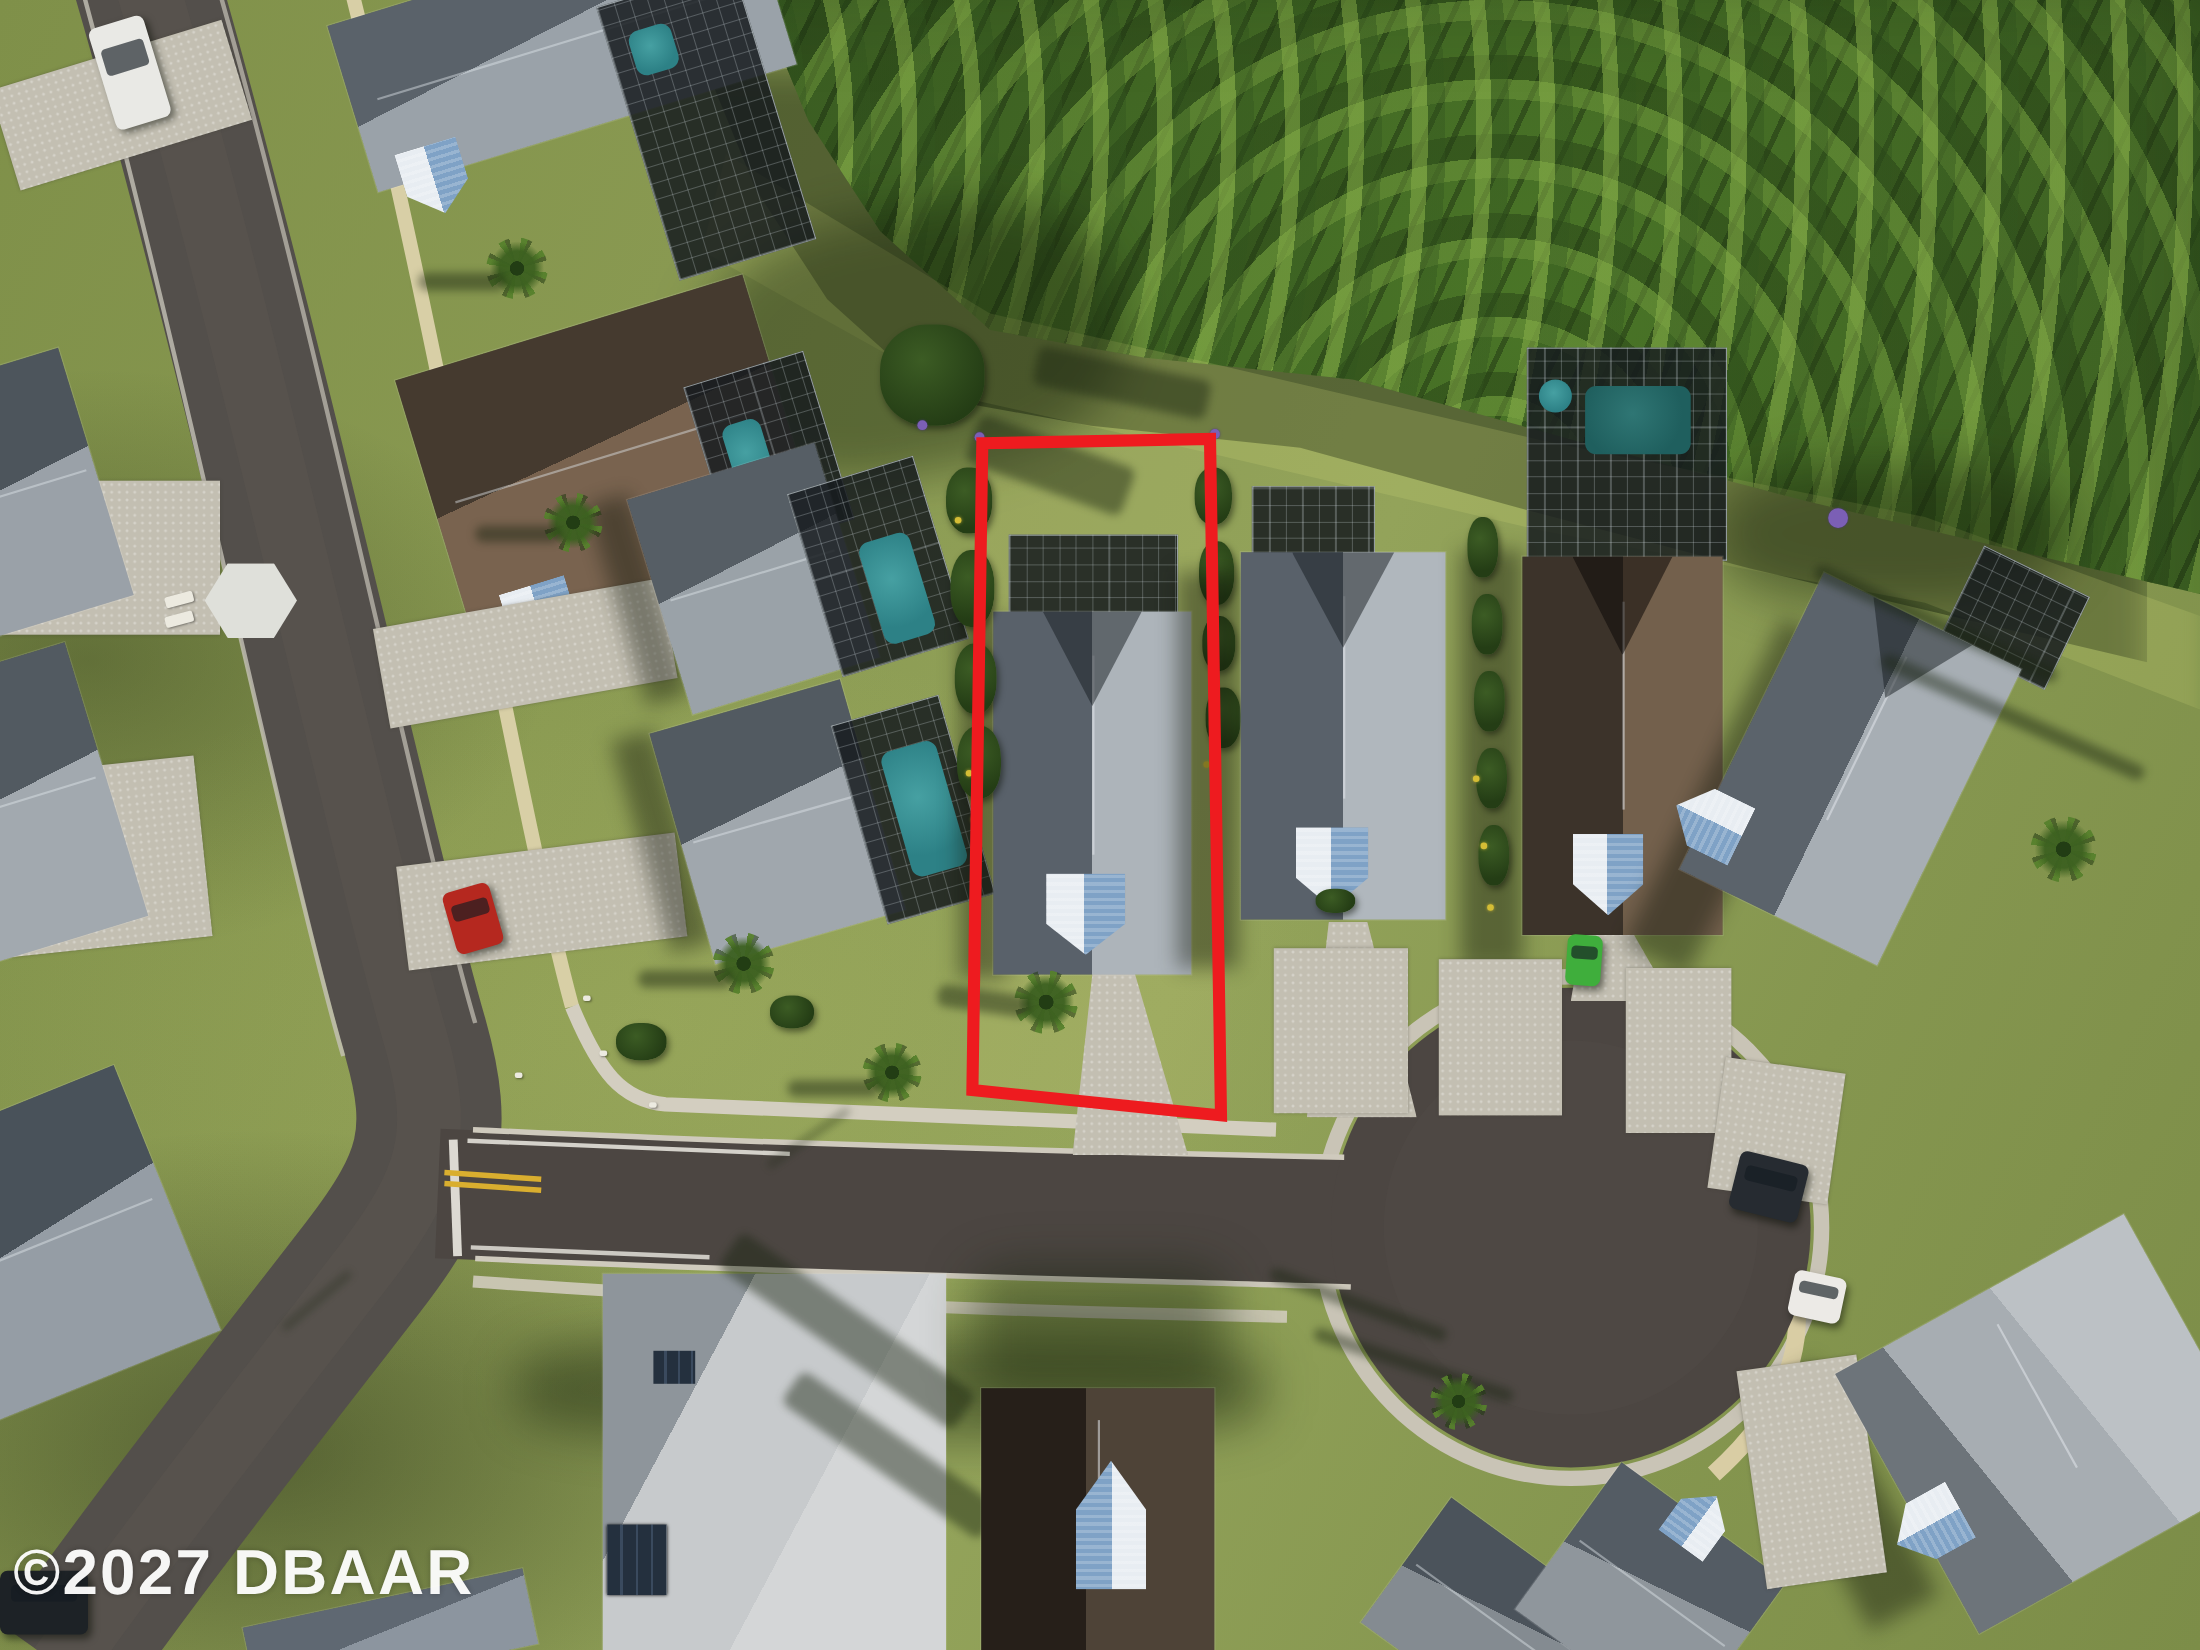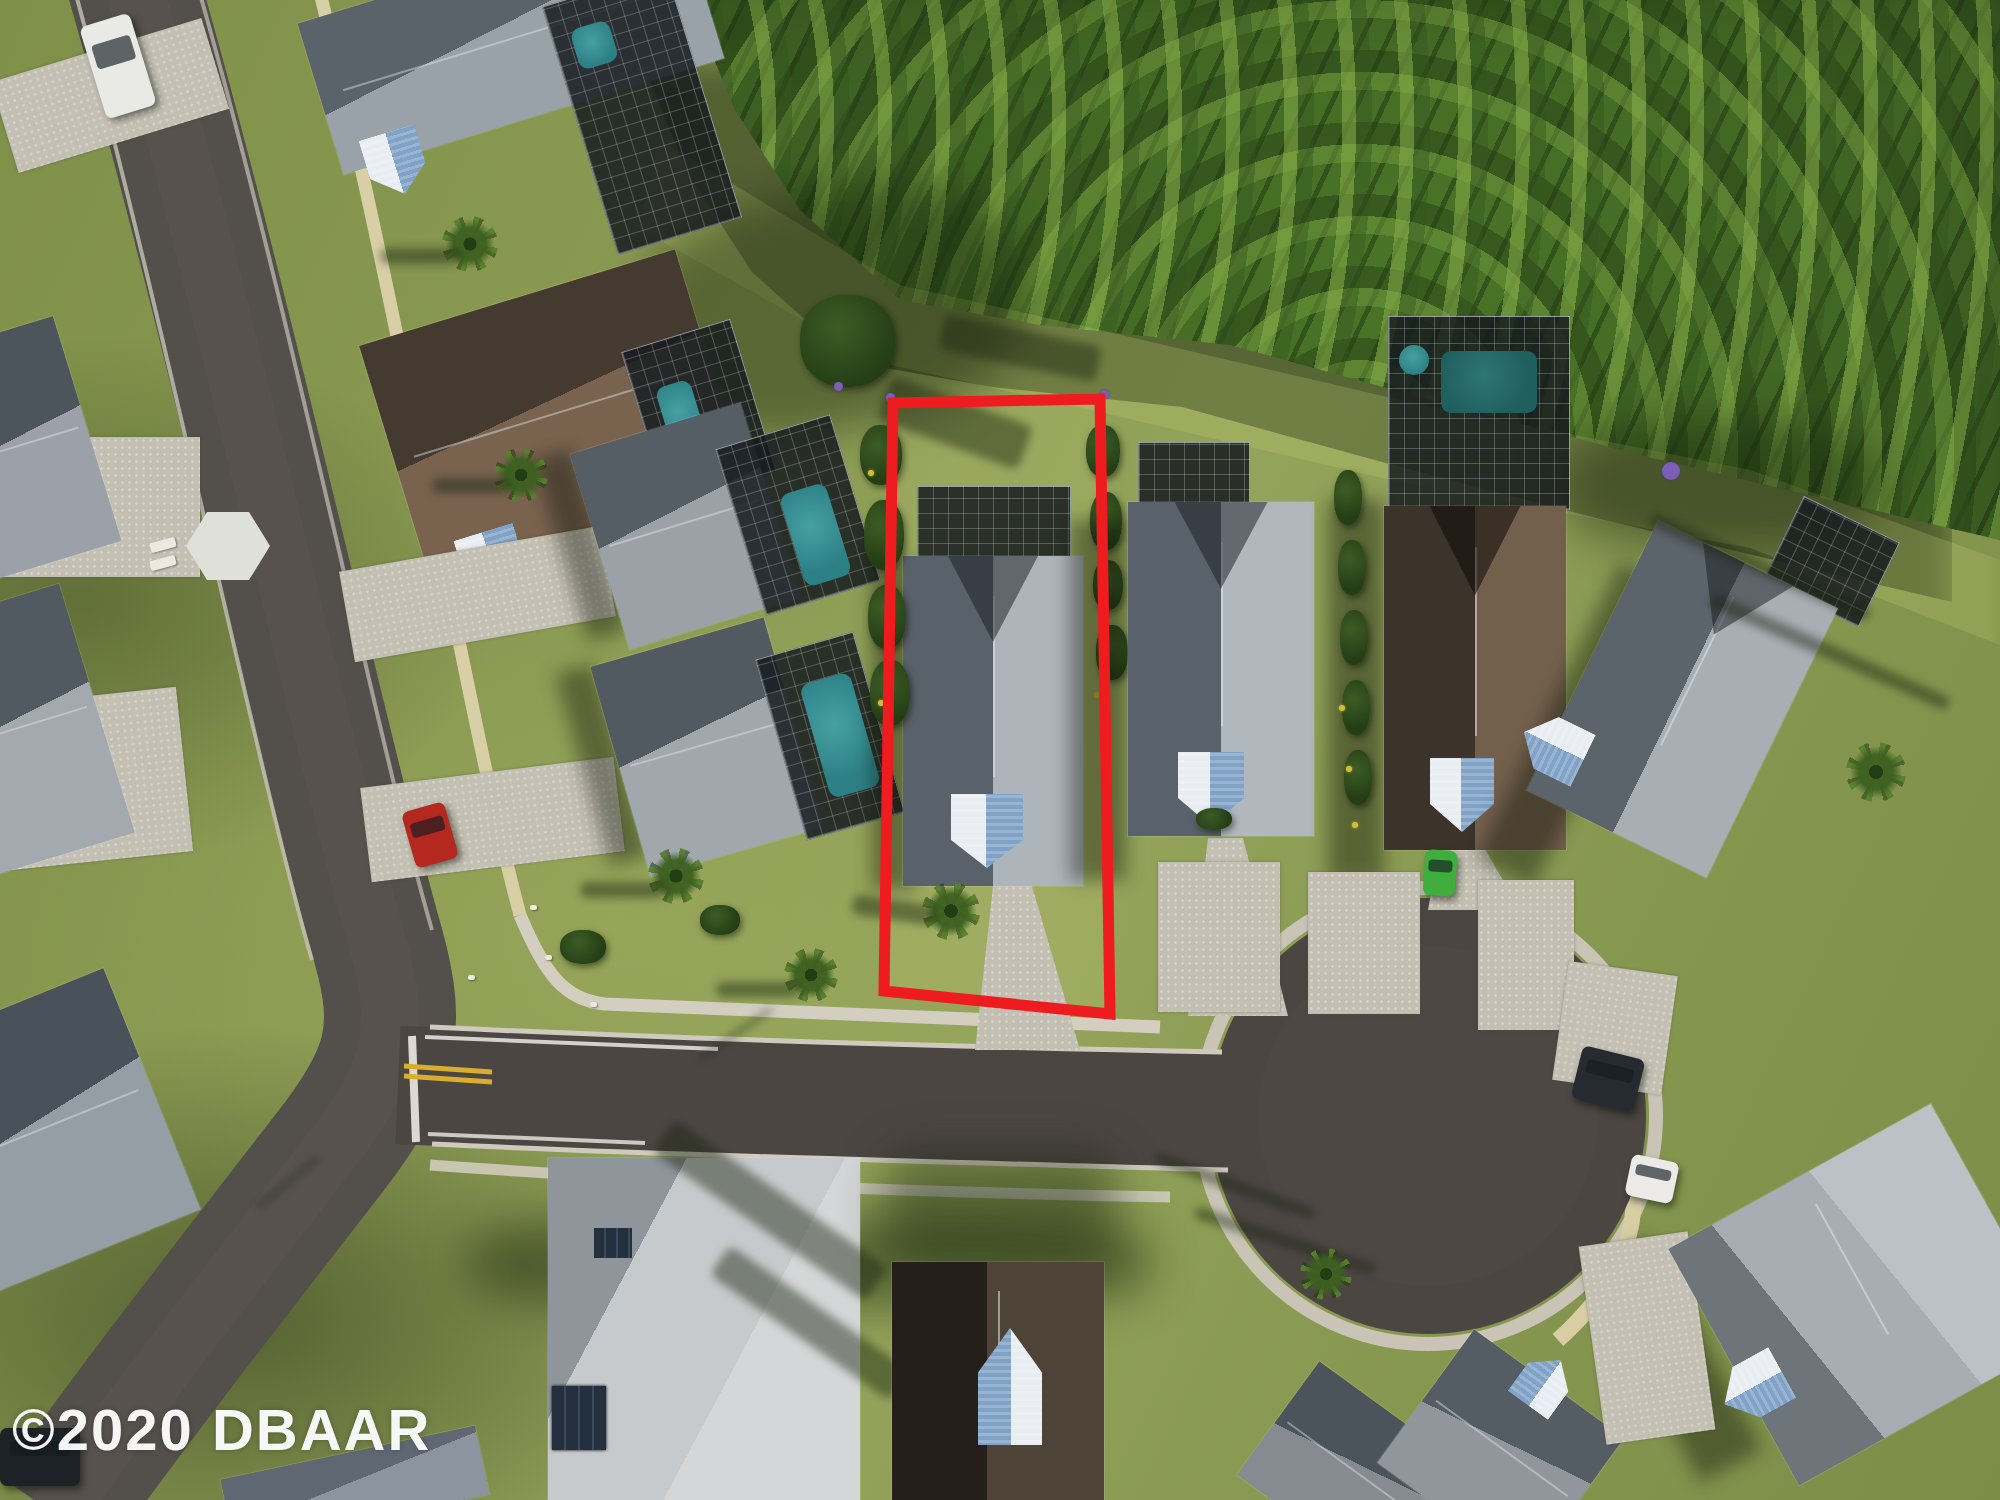--- a/index.html
+++ b/index.html
@@ -270,14 +270,14 @@
   <div class="speck" style="left:545px;top:955px;"></div>
   <div class="speck" style="left:468px;top:975px;"></div>
   <div class="speck" style="left:590px;top:1002px;"></div>
   <div class="streak" style="left:690px;top:1032px;width:90px;height:5px;transform:rotate(-35deg);"></div>
   <div class="streak" style="left:248px;top:1180px;width:80px;height:5px;transform:rotate(-40deg);"></div>
 
   <svg width="2000" height="1500" viewBox="0 0 2000 1500" style="z-index:40;">
     <polygon fill="none" stroke-linejoin="miter" points="893,403 1100,399 1110,1014 884,991" stroke="#ee1b1f" stroke-width="11"></polygon>
   </svg>
 
-  <div id="watermark" style="z-index:50;">©2020 DBAAR</div>
+  <div id="watermark" style="z-index:50;">©2027 DBAAR</div>
 </div>
 
 </body></html>

